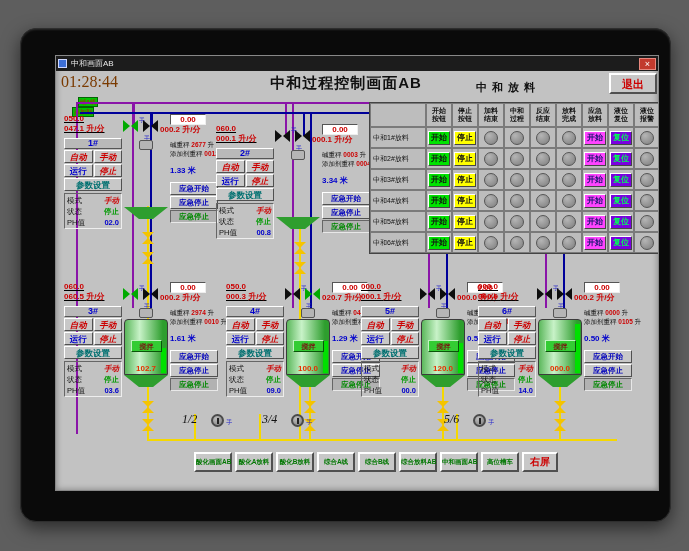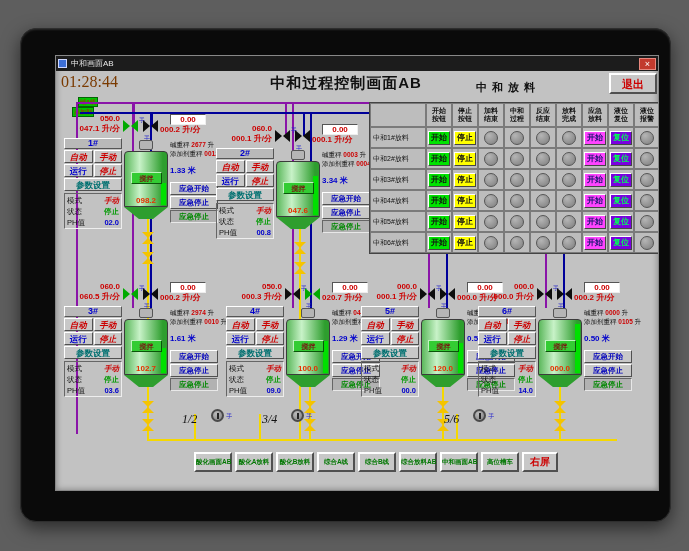--- a/index.html
+++ b/index.html
@@ -58,21 +58,21 @@
   
   .units{position:absolute;inset:0;z-index:2;}
   .unit{position:absolute;width:152px;height:134px;}
   .unit:nth-of-type(1){left:8px;top:58px;}
   .unit:nth-of-type(2){left:160px;top:68px;}
   .unit:nth-of-type(3){left:8px;top:226px;}
   .unit:nth-of-type(4){left:170px;top:226px;}
   .unit:nth-of-type(5){left:305px;top:226px;}
   .unit:nth-of-type(6){left:422px;top:226px;}
   .fv{font-size:8px;color:#cc0000;font-weight:bold;line-height:10px;white-space:nowrap;}
-  .flowL{position:absolute;left:0;top:0;width:56px;text-align:right;}
+  .flowL{position:absolute;left:0;top:0;width:56px;text-decoration:underline;}
   .flowR{position:absolute;left:96px;top:0;width:58px;}
   .boxval{width:36px;height:11px;margin-left:10px;background:#fff;border:1px solid;
     border-color:#555 #eee #eee #555;color:#cc0000;font-size:8px;line-height:9px;
     text-align:center;font-weight:bold;}
   .valve{position:relative;display:block;position:absolute;width:15px;height:12px;top:6px;}
   .valve::before,.valve::after{content:"";position:absolute;top:0;}
   .valve::before{left:0;border-top:6px solid transparent;border-bottom:6px solid transparent;
     border-left:7px solid var(--vc,#111);}
   .valve::after{right:0;border-top:6px solid transparent;border-bottom:6px solid transparent;
     border-right:7px solid var(--vc,#111);}
@@ -111,21 +111,21 @@
   .scl{font-size:6.5px;line-height:9px;white-space:nowrap;color:#111;}
   .rv{color:#cc0000;font-weight:bold;}
   .levelline{margin-top:7px;font-size:8px;font-weight:bold;color:#0000cc;}
   .emg{margin-top:6px;}
   .ebtn{display:block;width:48px;height:13px;margin-top:1px;background:#c8c8c8;
     border:1px solid;border-color:#fff #505050 #505050 #fff;color:#0000bb;font-size:7.5px;
     font-weight:bold;line-height:10px;padding:0;white-space:nowrap;cursor:pointer;}
   .ebtn.dim{background:#b2b2b2;border-color:#666 #e8e8e8 #e8e8e8 #666;color:#008800;}
   
   .pumps{position:absolute;inset:0;z-index:2;}
-  .pump{position:absolute;display:flex;align-items:center;}
+  .pump{position:absolute;display:flex;align-items:flex-end;}
   .pump:nth-of-type(1){left:126px;top:348px;}
   .pump:nth-of-type(2){left:191px;top:348px;margin-left:15px;}
   .pump:nth-of-type(3){left:388px;top:348px;}
   .plabel{font-family:"Liberation Serif",serif;font-style:italic;font-size:12px;color:#111;
     margin-top:8px;margin-right:14px;}
   .pcircle{width:13px;height:13px;border-radius:50%;border:2px solid #4a4a4a;
     background:radial-gradient(circle at 35% 30%,#bbb,#818181);position:relative;}
   .pcircle::after{content:"";position:absolute;left:4px;top:2px;width:2px;height:6px;background:#222;}
   .phand{font-size:6px;color:#2222cc;margin-left:2px;margin-top:2px;}
   
@@ -435,25 +435,20 @@
                 <span class="sv svg">停止</span>
               </div>
               <div class="srow">
                 <span class="sl">PH值</span>
                 <span class="sv blue">02.0</span>
               </div>
             </div>
           </div>
           <div class="tank">
             <div class="motor"></div>
-            <div class="tbody">
-              <div class="lvl" style="--fill: 40;"></div>
-              <button class="tbtn">搅拌</button>
-              <div class="tval">098.2</div>
-            </div>
             <div class="cone"></div>
           </div>
           <div class="rcol">
             <div class="scl"><span>碱重秤</span> <span class="rv">2677</span> <span>升</span></div>
             <div class="scl"><span>添加剂重秤</span> <span class="rv">0012</span> <span>升</span></div>
             <div class="levelline"><span>1.33</span> <span>米</span></div>
             <div class="emg">
               <button class="ebtn">应急开始</button>
               <button class="ebtn">应急停止</button>
               <button class="ebtn dim">应急停止</button>
@@ -495,25 +490,20 @@
                 <span class="sv svg">停止</span>
               </div>
               <div class="srow">
                 <span class="sl">PH值</span>
                 <span class="sv blue">00.8</span>
               </div>
             </div>
           </div>
           <div class="tank">
             <div class="motor"></div>
-            <div class="tbody">
-              <div class="lvl" style="--fill: 72;"></div>
-              <button class="tbtn">搅拌</button>
-              <div class="tval">047.6</div>
-            </div>
             <div class="cone"></div>
           </div>
           <div class="rcol">
             <div class="scl"><span>碱重秤</span> <span class="rv">0003</span> <span>升</span></div>
             <div class="scl"><span>添加剂重秤</span> <span class="rv">0004</span> <span>升</span></div>
             <div class="levelline"><span>3.34</span> <span>米</span></div>
             <div class="emg">
               <button class="ebtn">应急开始</button>
               <button class="ebtn">应急停止</button>
               <button class="ebtn dim">应急停止</button>

